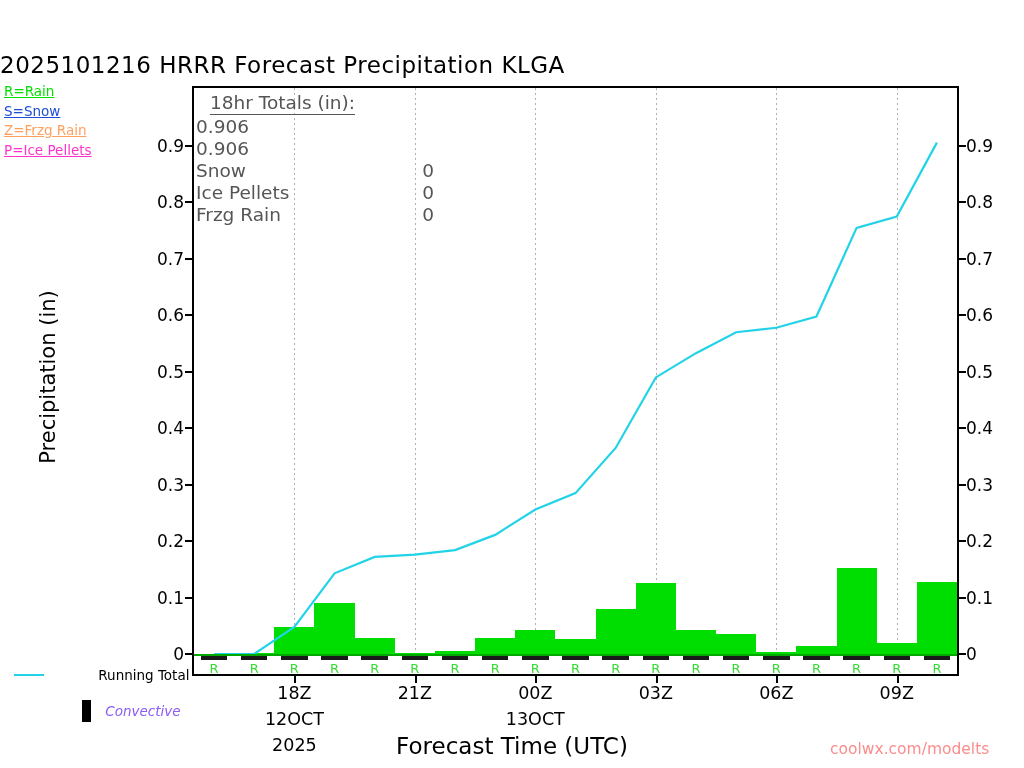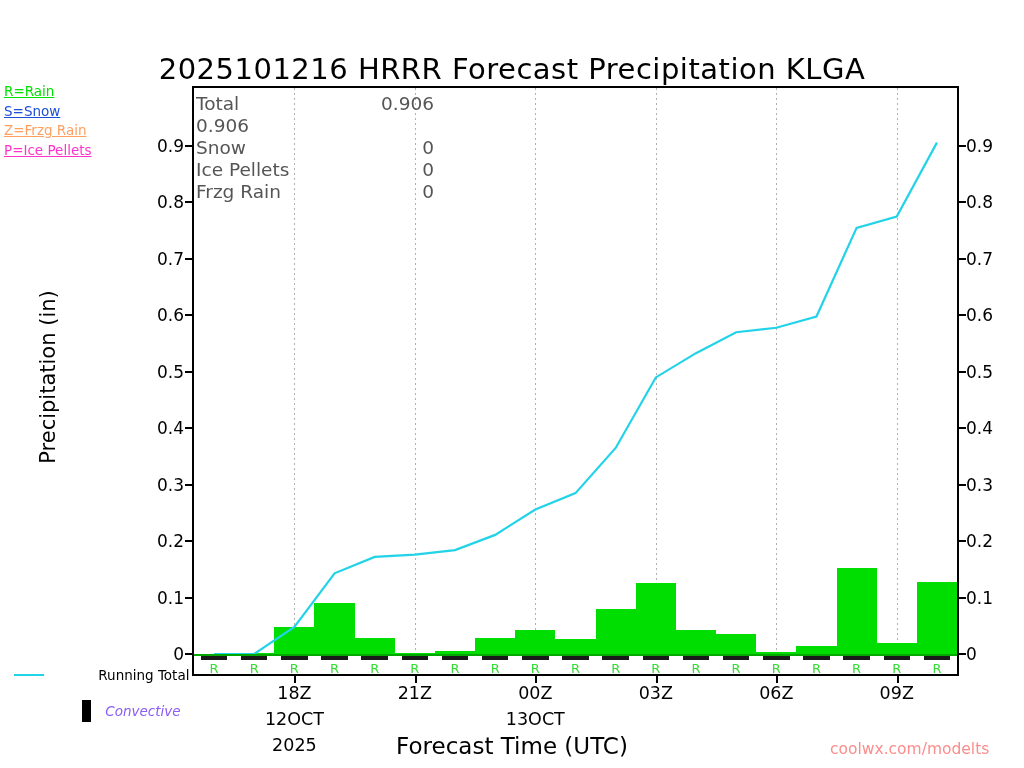--- a/index.html
+++ b/index.html
@@ -5,22 +5,22 @@
   html,body{margin:0;padding:0;}
   body{
     width:1024px;height:768px;background:#ffffff;
     font-family:"DejaVu Sans","Liberation Sans",sans-serif;
     overflow:hidden;position:relative;
   }
   .abs{position:absolute;}
 
   
   #chart-title{
-    left:0;top:52px;width:1024px;text-align:center;
-    font-size:29px;color:#000;letter-spacing:0.5px;
+    left:0;top:52px;width:1024px;
+    font-size:23px;color:#000;letter-spacing:0.5px;
   }
 
   
   #ptype-key{left:4px;top:82px;font-size:13.5px;line-height:19.5px;}
   #ptype-key div{white-space:nowrap;text-decoration:underline;}
 
   
   #plot-frame{
     left:192px;top:86px;width:767px;height:590px;
     border:2px solid #000;box-sizing:border-box;background:transparent;
@@ -170,23 +170,23 @@
       <div class="rmark" style="left: 622.447px; top: 573px;">R</div>
       <div class="rmark" style="left: 662.605px; top: 573px;">R</div>
       <div class="rmark" style="left: 702.763px; top: 573px;">R</div>
       <div class="rmark" style="left: 742.921px; top: 573px;">R</div>
     </div>
 </div>
 
 <div class="abs" id="plot-frame"></div>
 
 <div class="abs" id="totals-box">
+  <div id="totals-title">18hr Totals (in):</div>
   <div id="totals-rows">
       <div class="totals-row">
-        <span class="tl">Total</span>
         <span class="tv">0.906</span>
       </div>
       <div class="totals-row">
         <span class="tv">0.906</span>
       </div>
       <div class="totals-row">
         <span class="tl">Snow</span>
         <span class="tv">0</span>
       </div>
       <div class="totals-row">

